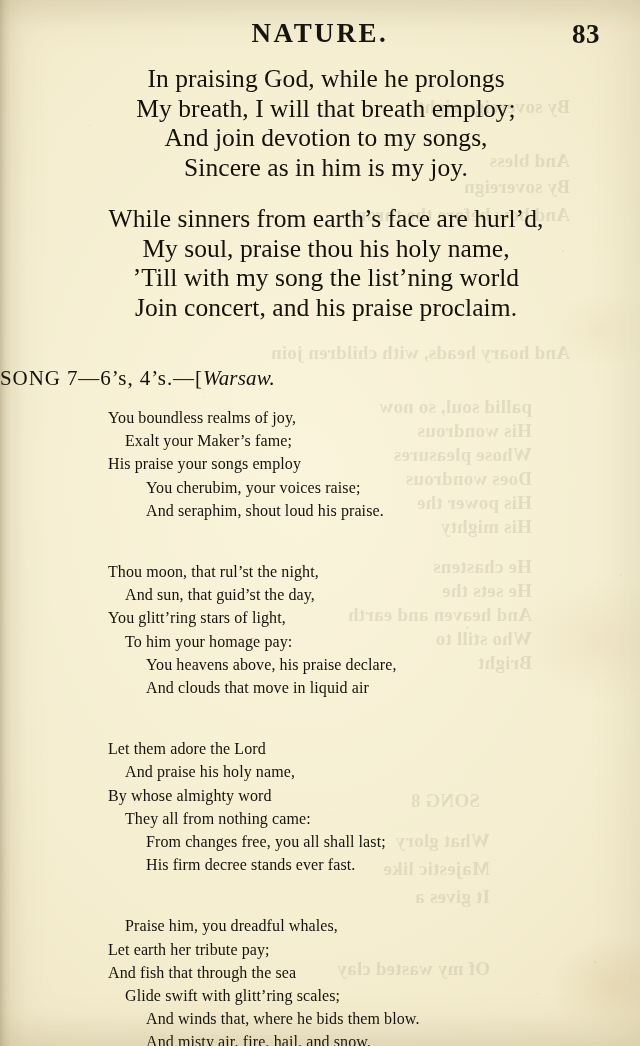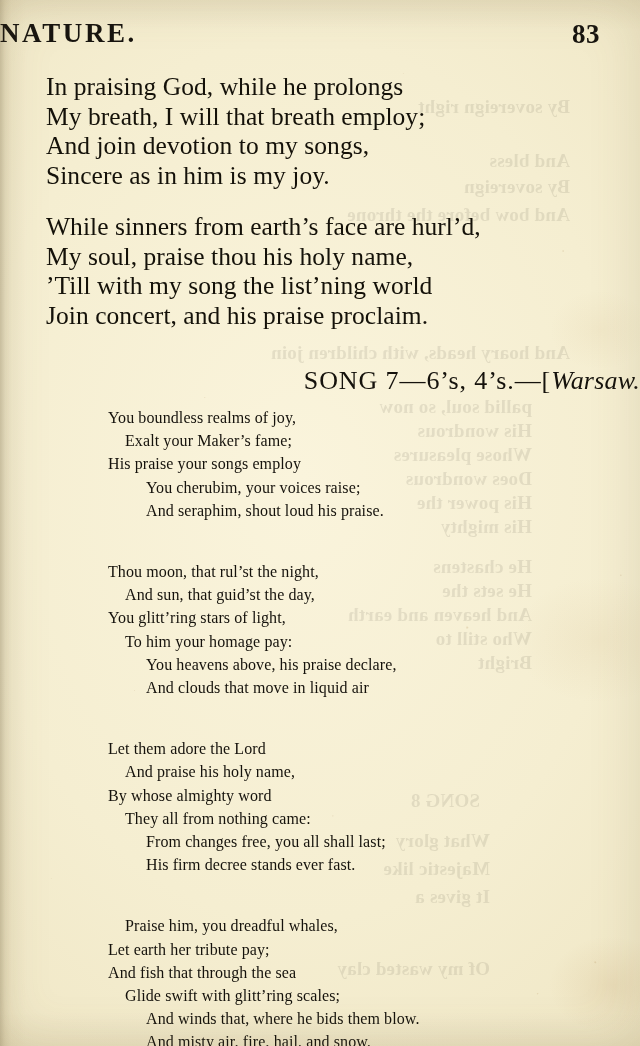--- a/index.html
+++ b/index.html
@@ -74,60 +74,62 @@
     letter-spacing: .2px;
   }
   #showthrough .st-bold { font-weight: bold; }
 
   
   .running-head {
     position: absolute;
     top: 18px;
     left: 0;
     width: 640px;
+    text-align: center;
     font-size: 27px;
     letter-spacing: 2.6px;
     font-weight: 700;
     color: #17140f;
   }
   .folio {
     position: absolute;
     top: 19px;
     right: 40px;
     font-size: 27px;
     font-weight: 700;
     letter-spacing: .5px;
     color: #17140f;
   }
 
   
   .continued {
     position: absolute;
     left: 46px;
-    top: 72px;
+    top: 64px;
     width: 560px;
+    text-align: center;
   }
   .continued .stanza { margin: 0 0 0 0; }
   .continued .stanza + .stanza { margin-top: 22px; }
   .continued .vline {
     font-size: 25.5px;
     line-height: 29.5px;
     white-space: nowrap;
     letter-spacing: .05px;
     color: #141109;
   }
 
   
   .song-head {
     position: absolute;
     left: 0;
     top: 366px;
     width: 640px;
-    text-align: right;
-    font-size: 26px;
+    text-align: left;
+    font-size: 21px;
     letter-spacing: .6px;
     color: #15120c;
     white-space: nowrap;
   }
   .song-head .sh-roman { letter-spacing: .9px; }
   .song-head .sh-italic { font-style: italic; letter-spacing: .2px; }
 
   
   .hymn-body {
     position: absolute;

